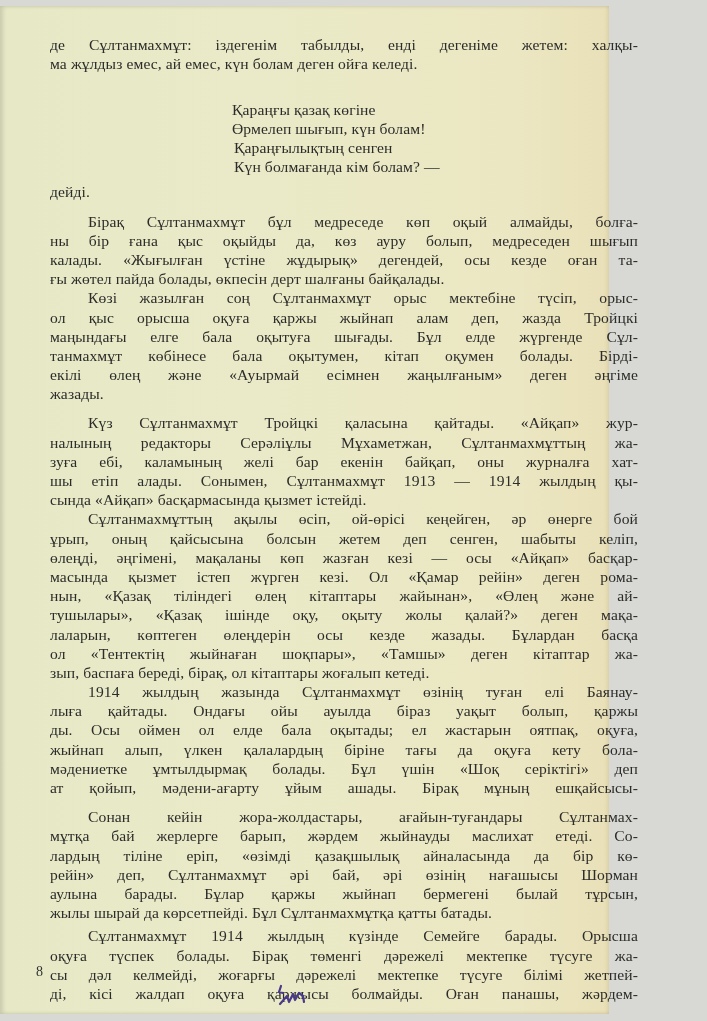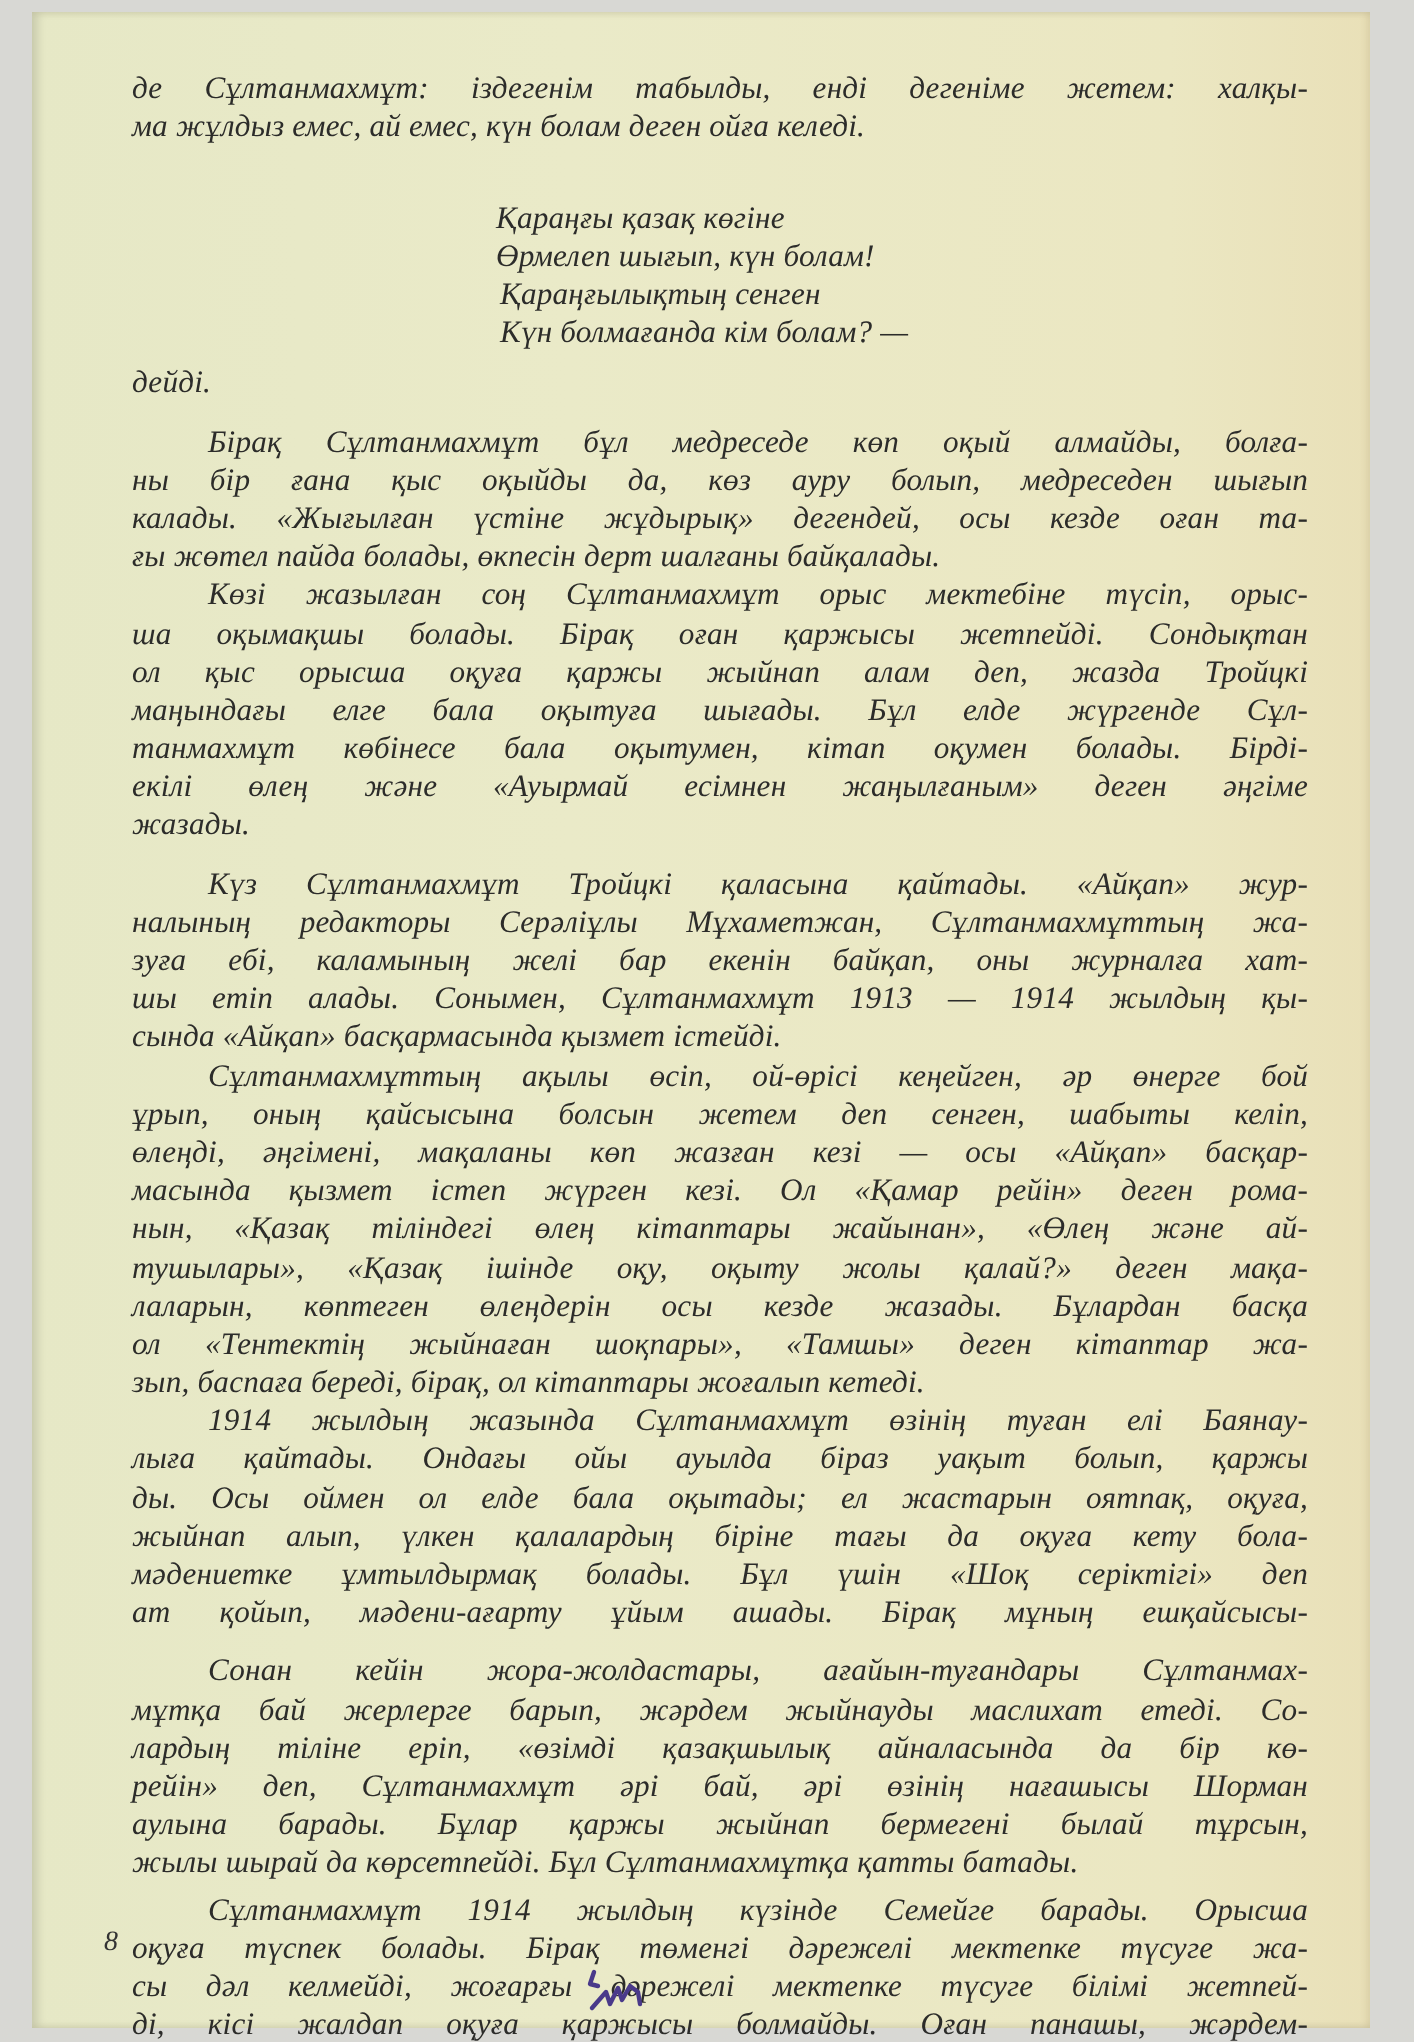--- a/index.html
+++ b/index.html
@@ -2,24 +2,23 @@
 <html><head>
 <meta charset="utf-8">
 <style>
   html, body { margin: 0; padding: 0; }
   body {
     width: 707px; height: 1021px; overflow: hidden;
     background: #d8d8d4;
     font-family: "Liberation Serif", "DejaVu Serif", serif;
   }
   .page {
-    position: absolute; left: 16px; top: 6px; width: 669px; height: 1008px;
+    position: absolute; left: 0; top: 6px; width: 609px; height: 1008px;
     background: linear-gradient(90deg, #e6e8c6 0%, #eaeac8 40%, #ebe7c2 85%, #e9e0b8 100%);
     box-shadow: inset 3px 0 4px rgba(0,0,0,0.12), inset -2px 0 3px rgba(150,130,80,0.15);
-    font-style: italic;
   }
   .text {
     position: absolute; left: 50px; top: 29px; width: 588px;
     color: #2c2c2a; font-size: 15.6px; line-height: 19.2px;
     text-align: justify; letter-spacing: 0.1px;
   }
   .line { display: block; height: 19.2px; white-space: nowrap; text-align-last: justify; text-align: justify; }
   .line.last { text-align-last: left; }
   .indent { padding-left: 38px; }
   .poem { margin: 27px 0 6px 182px; }
@@ -51,21 +50,20 @@
 
     <div>
       <span class="line indent">Бірақ Сұлтанмахмұт бұл медреседе көп оқый алмайды, болға-</span>
       <span class="line">ны бір ғана қыс оқыйды да, көз ауру  болып, медреседен  шығып</span>
       <span class="line">калады. «Жығылған үстіне жұдырық» дегендей, осы кезде оған та-</span>
       <span class="line last">ғы жөтел пайда болады, өкпесін дерт шалғаны байқалады.</span>
     </div>
 
     <div>
       <span class="line indent">Көзі жазылған соң Сұлтанмахмұт орыс мектебіне түсіп, орыс-</span>
-      <span class="line">ша оқымақшы болады. Бірақ оған қаржысы жетпейді. Сондықтан</span>
       <span class="line">ол қыс орысша оқуға қаржы  жыйнап алам  деп, жазда  Тройцкі</span>
       <span class="line">маңындағы елге бала оқытуға шығады. Бұл елде  жүргенде Сұл-</span>
       <span class="line">танмахмұт көбінесе бала  оқытумен, кітап оқумен  болады. Бірді-</span>
       <span class="line">екілі өлең және  «Ауырмай есімнен  жаңылғаным»  деген  әңгіме</span>
       <span class="line last">жазады.</span>
     </div>
 
     <div class="gap"></div>
 
     <div>

